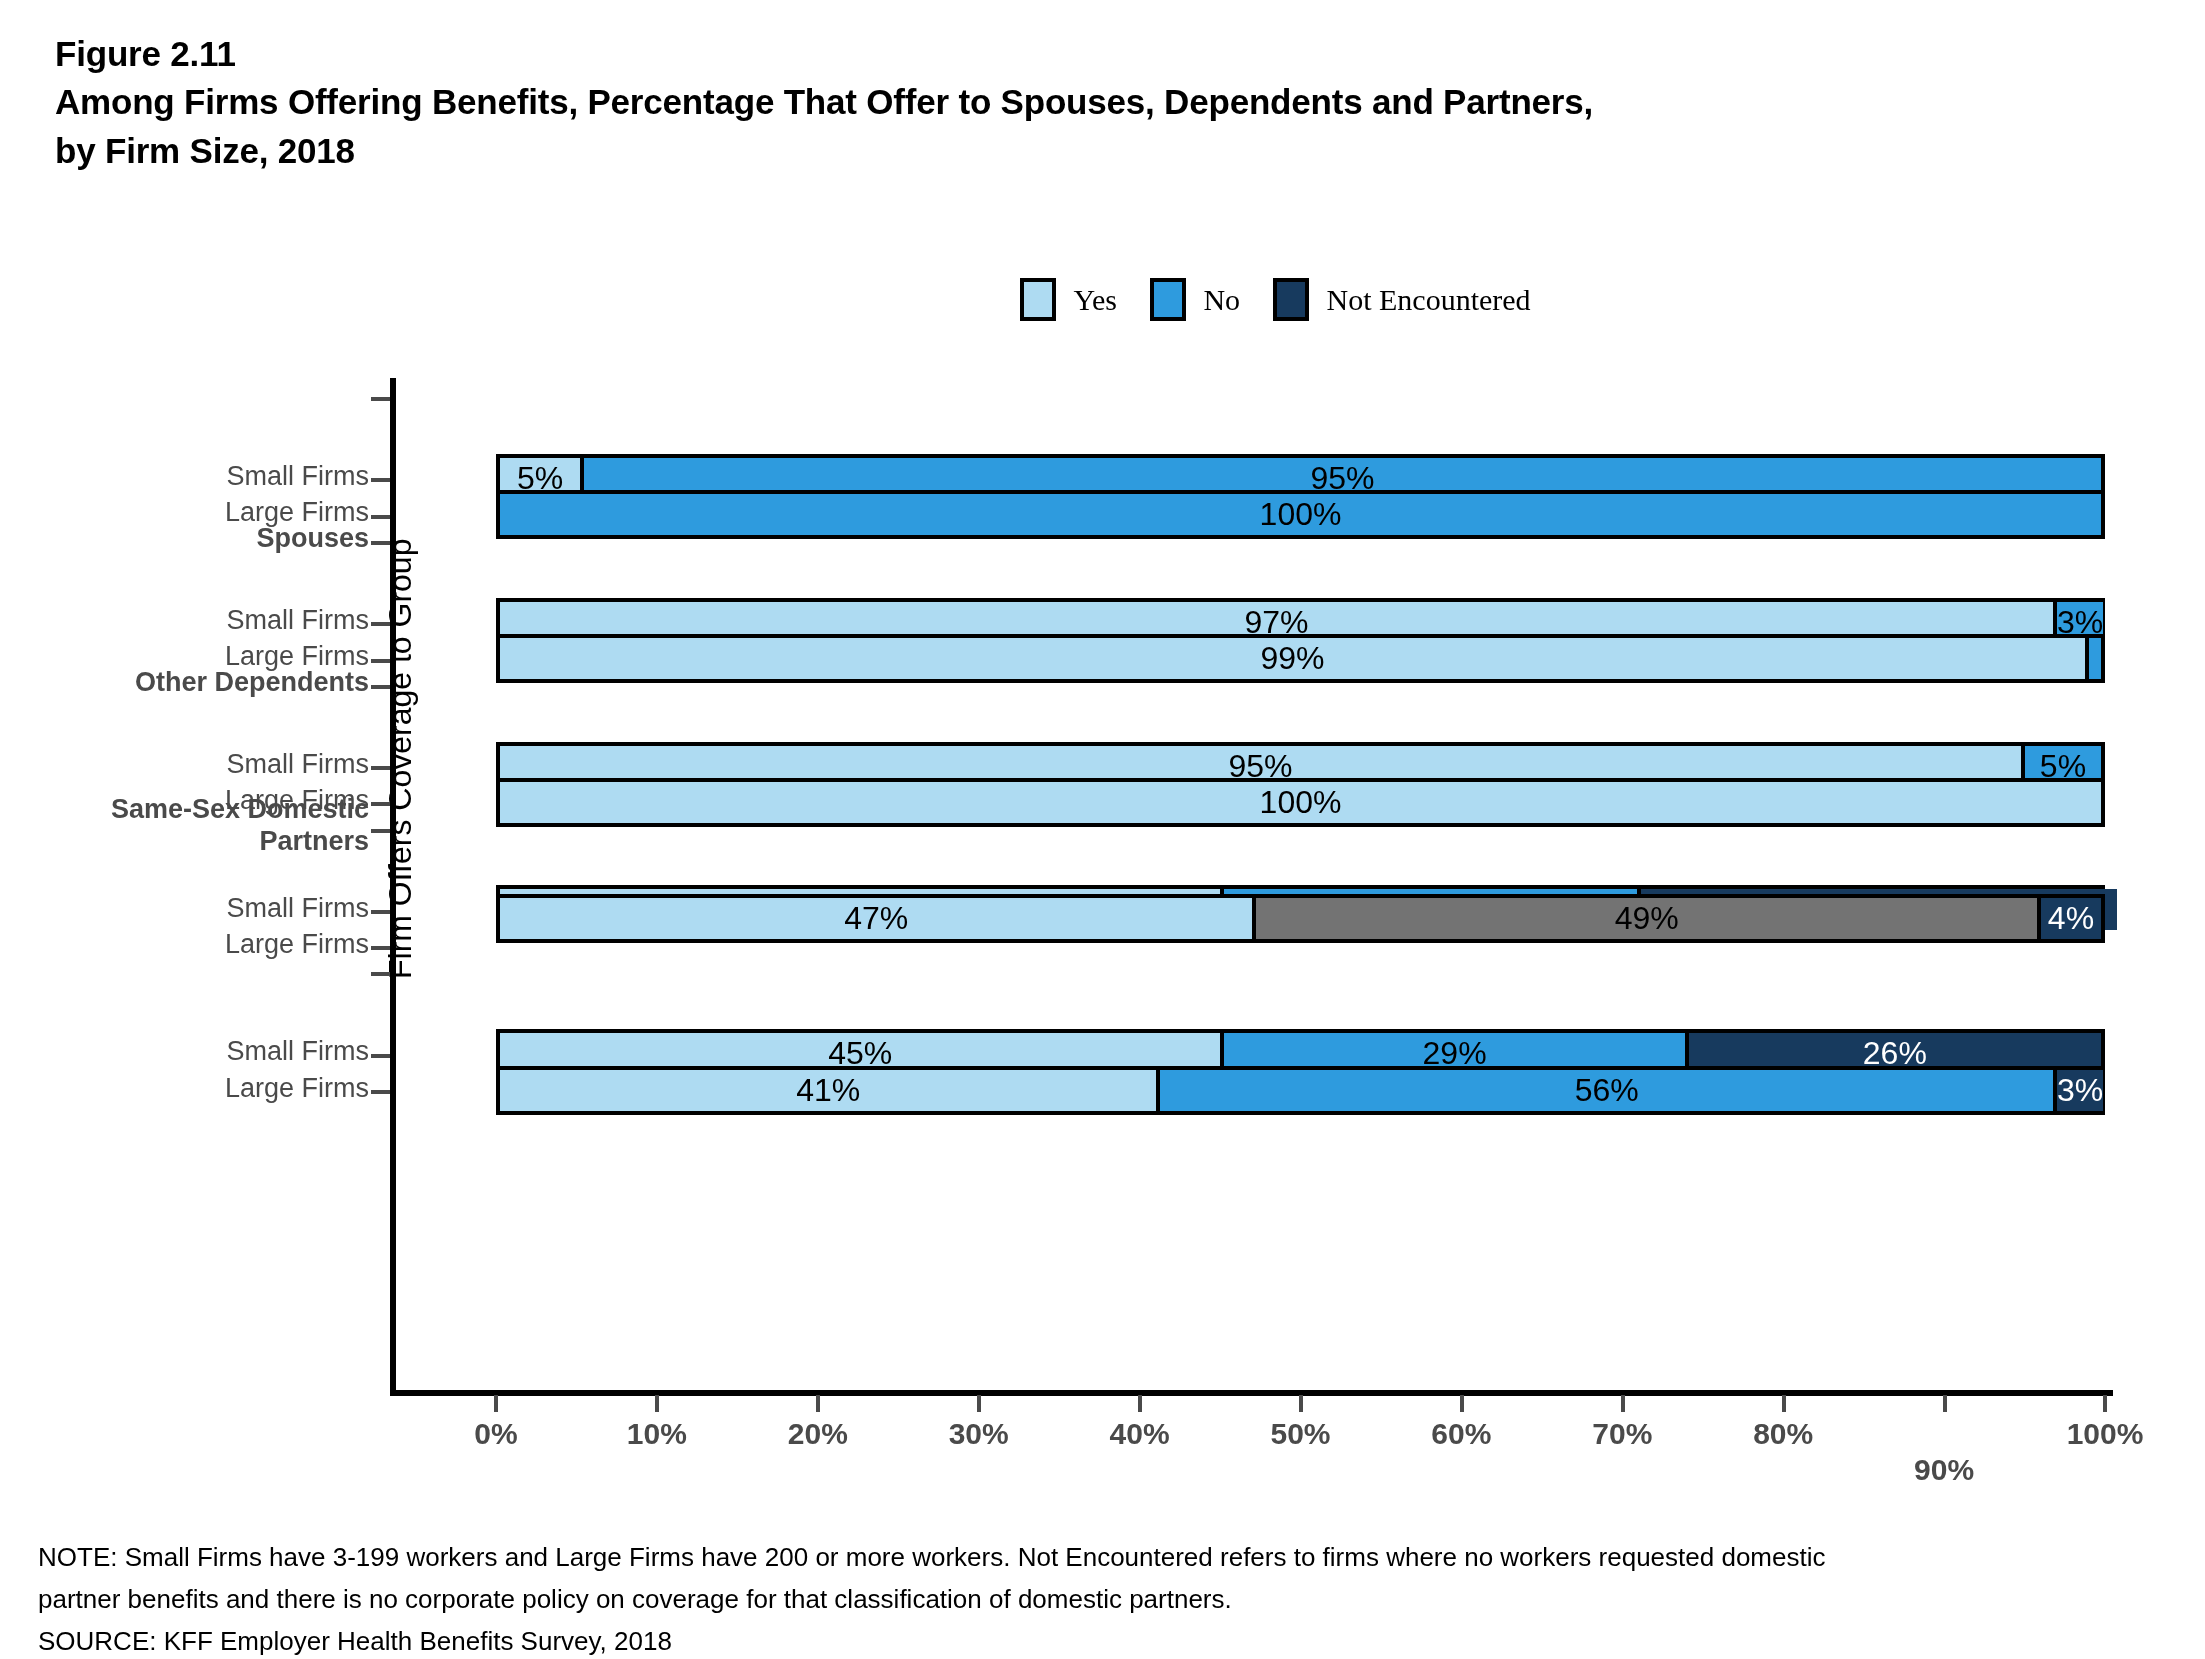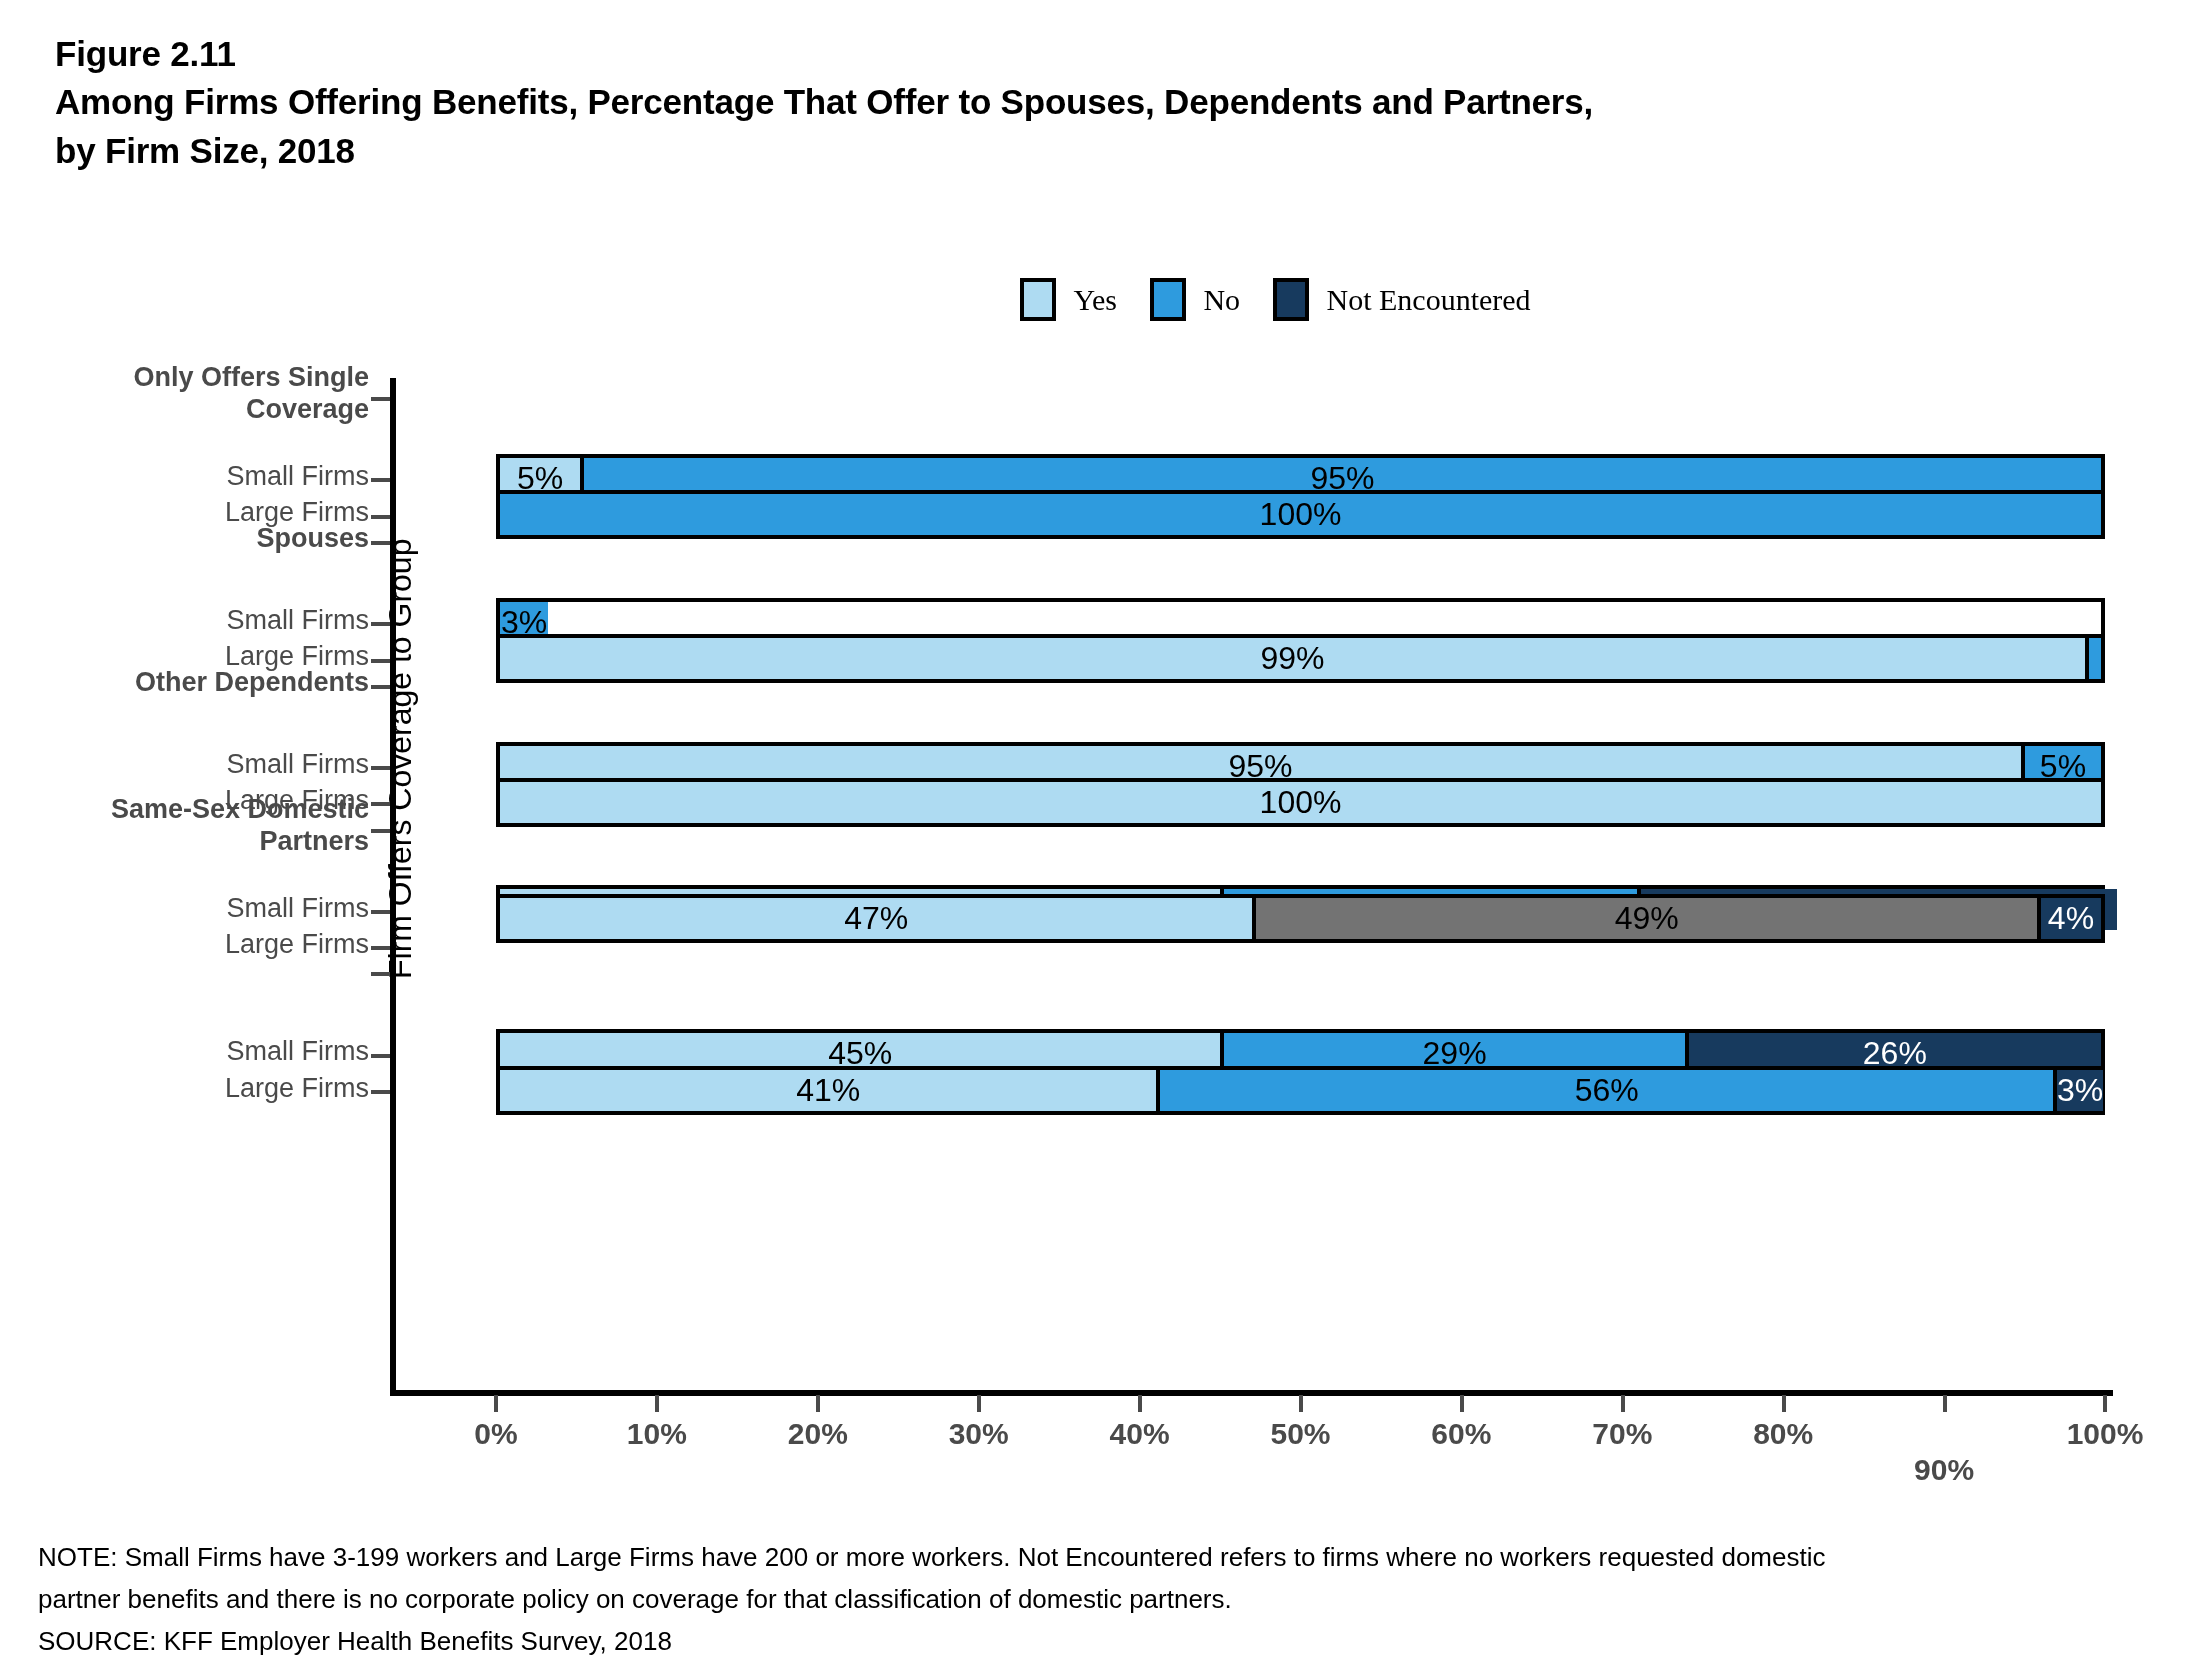--- a/index.html
+++ b/index.html
@@ -111,21 +111,20 @@
       <div class="legend-swatch" style="background: rgb(23, 58, 94);"></div>
       <span class="legend-label">Not Encountered</span>
     </div>
   </div>
 
 <div id="plot-area">
   <div id="y-axis-line"></div>
   <div id="x-axis-line"></div>
   <div id="y-axis-title">Firm Offers Coverage to Group</div>
   <div id="y-labels">
-      <div class="ylab group" style="top: -16px; padding-right: 16px;">Only Offers Single Coverage</div>
       <div class="ylab firm" style="top: 83px; padding-right: 16px;">Small Firms</div>
       <div class="ylab firm" style="top: 119px; padding-right: 16px;">Large Firms</div>
       <div class="ylab group" style="top: 145px; padding-right: 16px;">Spouses</div>
       <div class="ylab firm" style="top: 227px; padding-right: 16px;">Small Firms</div>
       <div class="ylab firm" style="top: 263px; padding-right: 16px;">Large Firms</div>
       <div class="ylab group" style="top: 289px; padding-right: 16px;">Other Dependents</div>
       <div class="ylab firm" style="top: 371px; padding-right: 16px;">Small Firms</div>
       <div class="ylab firm" style="top: 407px; padding-right: 16px;">Large Firms</div>
       <div class="ylab group" style="top: 416px; padding-right: 16px;">Same-Sex Domestic Partners</div>
       <div class="ylab firm" style="top: 515px; padding-right: 16px;">Small Firms</div>
@@ -141,20 +140,23 @@
         <div class="seg" style="background: rgb(46, 155, 222); flex: 0 0 95%;">
           <span class="seg-label dark">95%</span>
         </div>
       </div>
       <div class="bar-row" style="top: 112px;">
         <div class="seg" style="background: rgb(46, 155, 222); flex: 0 0 100%;">
           <span class="seg-label dark">100%</span>
         </div>
       </div>
       <div class="bar-row" style="top: 220px;">
+        <div class="seg" style="background: rgb(174, 219, 242); flex: 0 0 97%;">
+          <span class="seg-label dark">97%</span>
+        </div>
         <div class="seg" style="background: rgb(46, 155, 222); flex: 0 0 3%;">
           <span class="seg-label dark">3%</span>
         </div>
       </div>
       <div class="bar-row" style="top: 256px;">
         <div class="seg" style="background: rgb(174, 219, 242); flex: 0 0 99%;">
           <span class="seg-label dark">99%</span>
         </div>
         <div class="seg" style="background: rgb(46, 155, 222); flex: 0 0 1%;"></div>
       </div>

